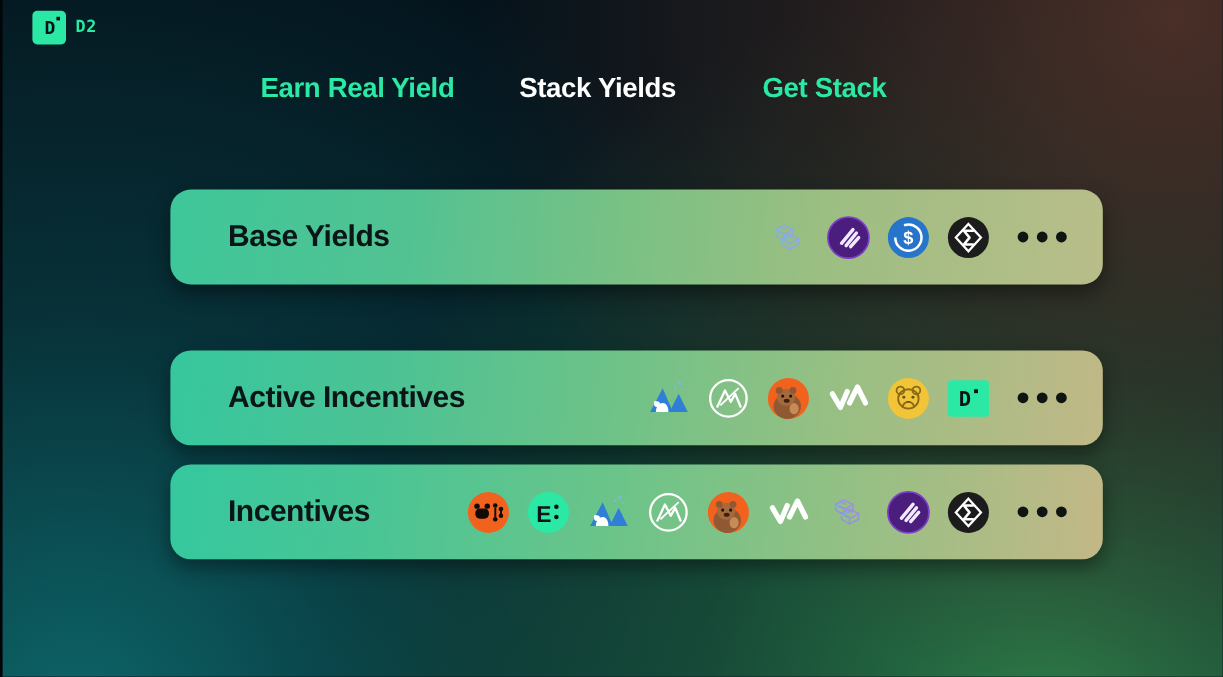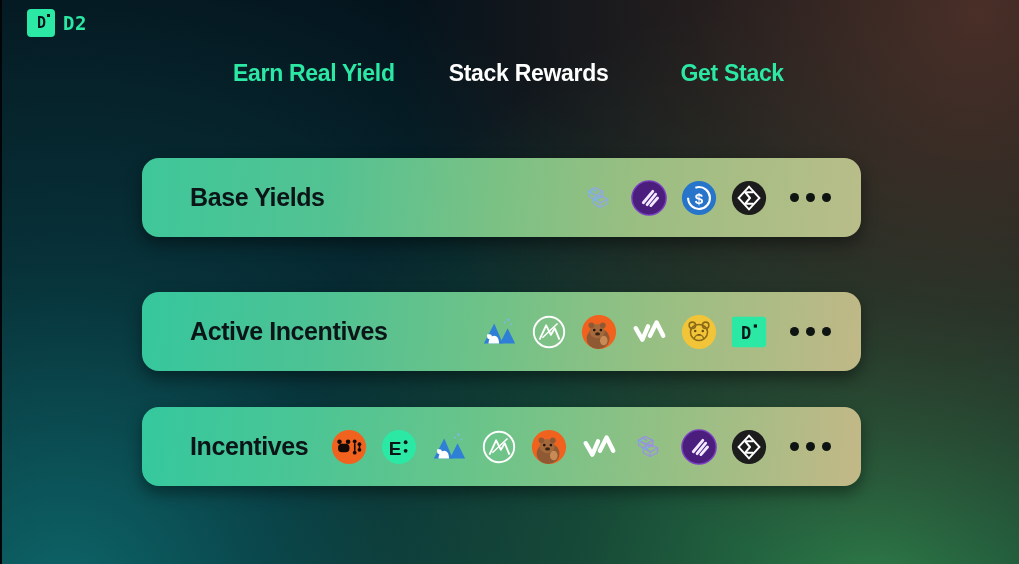--- a/index.html
+++ b/index.html
@@ -35,45 +35,45 @@
     font-size: 15px; font-weight: 700; color: #04121b;
     font-family: "DejaVu Sans Mono", monospace; line-height: 1;
     letter-spacing: -1px;
   }
   .logo-mark .tick {
     position: absolute; right: 5px; top: 5px;
     width: 3px; height: 3px; background: #04121b;
   }
   .logo-text {
     font-family: "DejaVu Sans Mono", monospace;
-    font-size: 19px; font-weight: 700; color: #2ce8a5;
+    font-size: 14px; font-weight: 700; color: #2ce8a5;
     letter-spacing: 0.5px;
   }
   
   .headings {
     position: absolute; top: 60px; left: 215px; width: 600px;
     display: flex; align-items: baseline;
   }
   .heading {
     font-size: 23px; font-weight: 700; letter-spacing: -0.3px;
     white-space: nowrap;
   }
-  .h1 { color: #2ce8a5; margin-left: 16px; }
+  .h1 { color: #2ce8a5; margin-left: 0; }
   .h2 { color: #ffffff; margin-left: 54px; }
   .h3 { color: #2ce8a5; margin-left: 72px; }
   
   .bar {
-    position: absolute; left: 140px; width: 719px; height: 79px;
+    position: absolute; left: 140px; width: 777px; height: 79px;
     border-radius: 17px;
     display: flex; align-items: center;
     box-shadow: 0 7px 16px rgba(0,0,0,0.42);
   }
   #bar-0 { top: 158px; background: linear-gradient(95deg, #3ec79a 0%, #53c292 26%, #7cc184 50%, #9cbe82 70%, #b9bd89 100%); }
   #bar-1 { top: 292px; background: linear-gradient(95deg, #36c79d 0%, #4dc294 24%, #72c287 50%, #99bf83 72%, #c0b887 100%); }
-  #bar-2 { top: 407px; background: linear-gradient(95deg, #35c89e 0%, #4ac595 22%, #6cc489 48%, #93c084 72%, #c3b887 100%); text-align: center; }
+  #bar-2 { top: 387px; background: linear-gradient(95deg, #35c89e 0%, #4ac595 22%, #6cc489 48%, #93c084 72%, #c3b887 100%); text-align: center; }
   .bar-label {
     font-size: 25px; font-weight: 700; color: #0b1416;
     letter-spacing: -0.4px; margin-left: 48px; white-space: nowrap;
   }
   .icons {
     display: flex; align-items: center; margin-left: auto; margin-right: 30px; gap: 12px;
   }
   .ic { width: 38px; height: 38px; flex: 0 0 auto; display: block; }
   .dots { display: flex; gap: 7px; align-items: center; margin-left: 10px; }
   .dots i { width: 9px; height: 9px; border-radius: 50%; background: #0e1412; display: block; }
@@ -86,21 +86,21 @@
   <div class="logo-wrap">
     <div class="logo-mark">
       <span class="d">D</span>
       <span class="tick"></span>
     </div>
     <span class="logo-text">D2</span>
   </div>
 
   <div class="headings">
     <span class="heading h1">Earn Real Yield</span>
-    <span class="heading h2">Stack Rewards</span>
+    <span class="heading h2">Stack Yields</span>
     <span class="heading h3">Get Stack</span>
   </div>
 
   <div class="bar" id="bar-0">
     <span class="bar-label">Base Yields</span>
     <div class="icons">
 
       <svg class="ic" viewBox="0 0 40 40">
         <g fill="none" stroke="#8fa8e8" stroke-width="1.3" opacity="0.95">
           <path d="M9 13 l7-4 8 4 -7 4z"></path>

